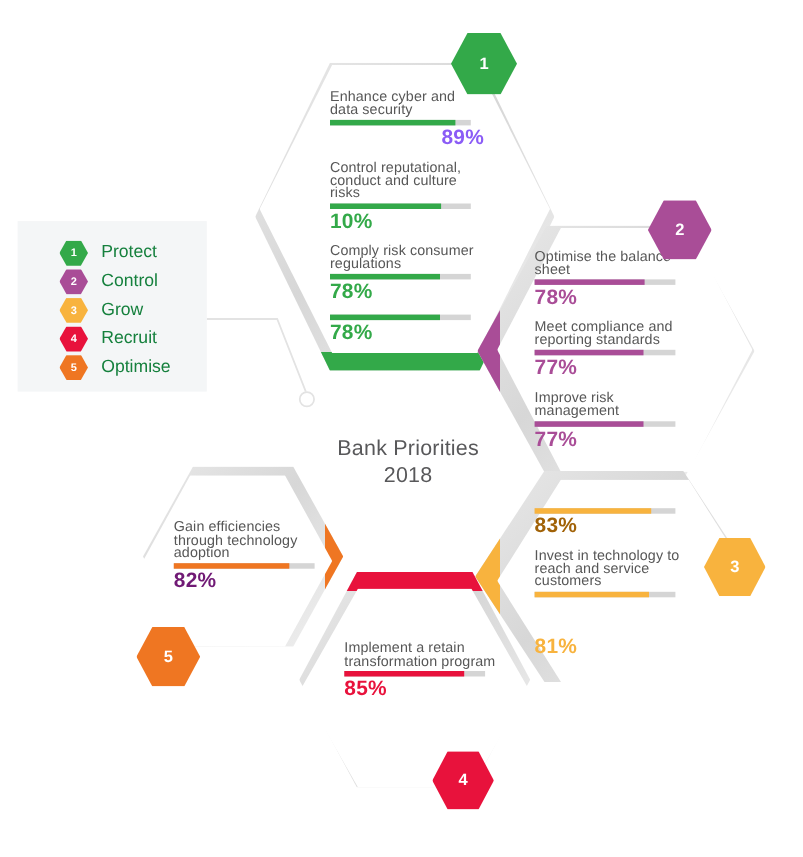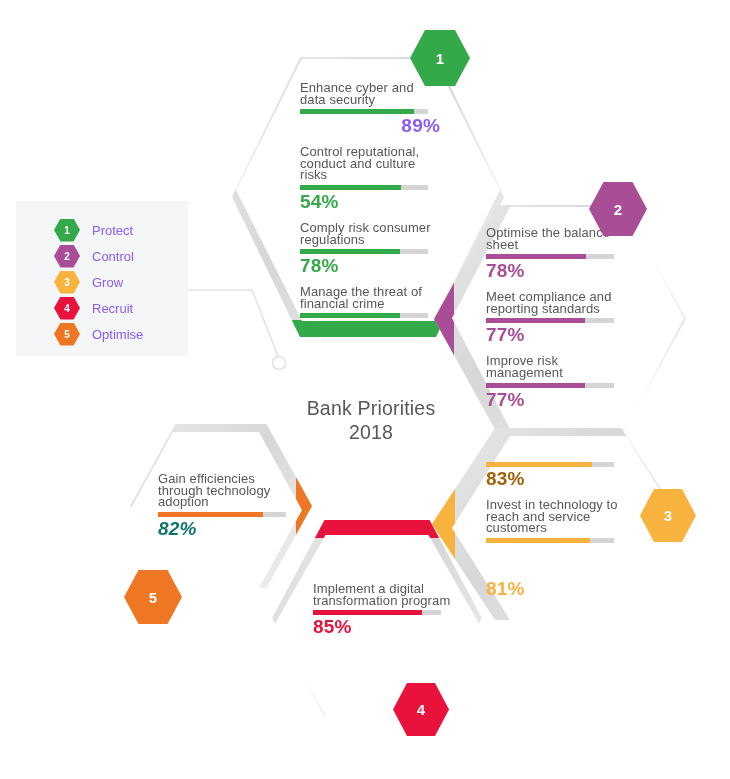--- a/index.html
+++ b/index.html
@@ -55,21 +55,21 @@
   .legend-row{
     position:absolute;display:flex;align-items:center;height:22px;left:38px;
   }
   .legend-hex{
     width:26px;height:23px;
     clip-path:polygon(25% 0%,75% 0%,100% 50%,75% 100%,25% 100%,0% 50%);
     display:flex;align-items:center;justify-content:center;
     color:#fff;font-size:10px;font-weight:bold;
   }
   .legend-label{
-    margin-left:12px;font-size:13px;color:#8b5cf6;white-space:nowrap;
+    margin-left:12px;font-size:16px;color:#15803d;white-space:nowrap;
   }
 
   
   #title{
     position:absolute;left:265px;top:396px;width:212px;
     text-align:center;z-index:12;
     font-size:19.5px;line-height:24px;color:#58585a;letter-spacing:.2px;
   }
 
   
@@ -94,31 +94,30 @@
       <div class="bar">
         <span style="background: rgb(51, 169, 73); width: 89%;"></span>
       </div>
       <div class="pct" style="color: #8b5cf6; text-align: right;">89%</div>
     </div>
     <div class="item">
       <div class="label">Control reputational, conduct and culture risks</div>
       <div class="bar">
         <span style="background: rgb(51, 169, 73); width: 79%;"></span>
       </div>
-      <div class="pct" style="color: rgb(51, 169, 73);">54%</div>
+      <div class="pct" style="color: rgb(51, 169, 73);">10%</div>
     </div>
     <div class="item">
       <div class="label">Comply risk consumer regulations</div>
       <div class="bar">
         <span style="background: rgb(51, 169, 73); width: 78%;"></span>
       </div>
       <div class="pct" style="color: rgb(51, 169, 73);">78%</div>
     </div>
     <div class="item">
-      <div class="label">Manage the threat of financial crime</div>
       <div class="bar">
         <span style="background: rgb(51, 169, 73); width: 78%;"></span>
       </div>
       <div class="pct" style="color: rgb(51, 169, 73);">78%</div>
     </div>
   </div>
 
   <div class="hex-shadow" style="left:434px;top:205px;width:252px;height:228px;"></div>
   <div class="hex-band" id="band-control" style="left: 434px; top: 205px; width: 252px; height: 228px; background: linear-gradient(to right, rgb(169, 77, 151) 0%, rgb(169, 77, 151) 8%, rgba(0, 0, 0, 0) 8%);"></div>
   <div class="hex-inner" style="left:452px;top:207px;width:232px;height:222px;"></div>
@@ -163,38 +162,38 @@
       </div>
       <div class="pct" style="color: rgb(248, 179, 62); margin-top: 35px;">81%</div>
     </div>
   </div>
 
   <div class="hex-shadow" style="left:272px;top:520px;width:210px;height:196px;"></div>
   <div class="hex-band" id="band-reshape" style="left: 272px; top: 520px; width: 210px; height: 196px; background: linear-gradient(rgb(232, 18, 60) 0%, rgb(232, 18, 60) 9%, rgba(0, 0, 0, 0) 9%);"></div>
   <div class="hex-inner" style="left:274px;top:535px;width:206px;height:181px;"></div>
   <div class="content" style="left:313px;top:583px;width:140px;">
     <div class="item">
-      <div class="label">Implement a digital transformation program</div>
+      <div class="label">Implement a retain transformation program</div>
       <div class="bar">
         <span style="background: rgb(232, 18, 60); width: 85%;"></span>
       </div>
       <div class="pct" style="color: rgb(232, 18, 60);">85%</div>
     </div>
   </div>
 
   <div class="hex-shadow" style="left:130px;top:424px;width:182px;height:164px;"></div>
   <div class="hex-band" id="band-optimise" style="left: 130px; top: 424px; width: 182px; height: 164px; background: linear-gradient(to left, rgb(239, 118, 34) 0%, rgb(239, 118, 34) 9%, rgba(0, 0, 0, 0) 9%);"></div>
   <div class="hex-inner" style="left:130px;top:432px;width:172px;height:156px;"></div>
   <div class="content" style="left:158px;top:473px;width:140px;">
     <div class="item">
       <div class="label">Gain efficiencies through technology adoption</div>
       <div class="bar">
         <span style="background: rgb(239, 118, 34); width: 82%;"></span>
       </div>
-      <div class="pct" style="color: #0f766e; font-style: italic;">82%</div>
+      <div class="pct" style="color: #701a75;">82%</div>
     </div>
   </div>
 
   <div class="badge" style="left: 410px; top: 30px; width: 60px; height: 56px; font-size: 15px; background: rgb(51, 169, 73);">
     <span>1</span>
   </div>
   <div class="badge" style="left: 589px; top: 182px; width: 58px; height: 54px; font-size: 15px; background: rgb(169, 77, 151);">
     <span>2</span>
   </div>
   <div class="badge" style="left: 640px; top: 489px; width: 56px; height: 53px; font-size: 15px; background: rgb(248, 179, 62);">

